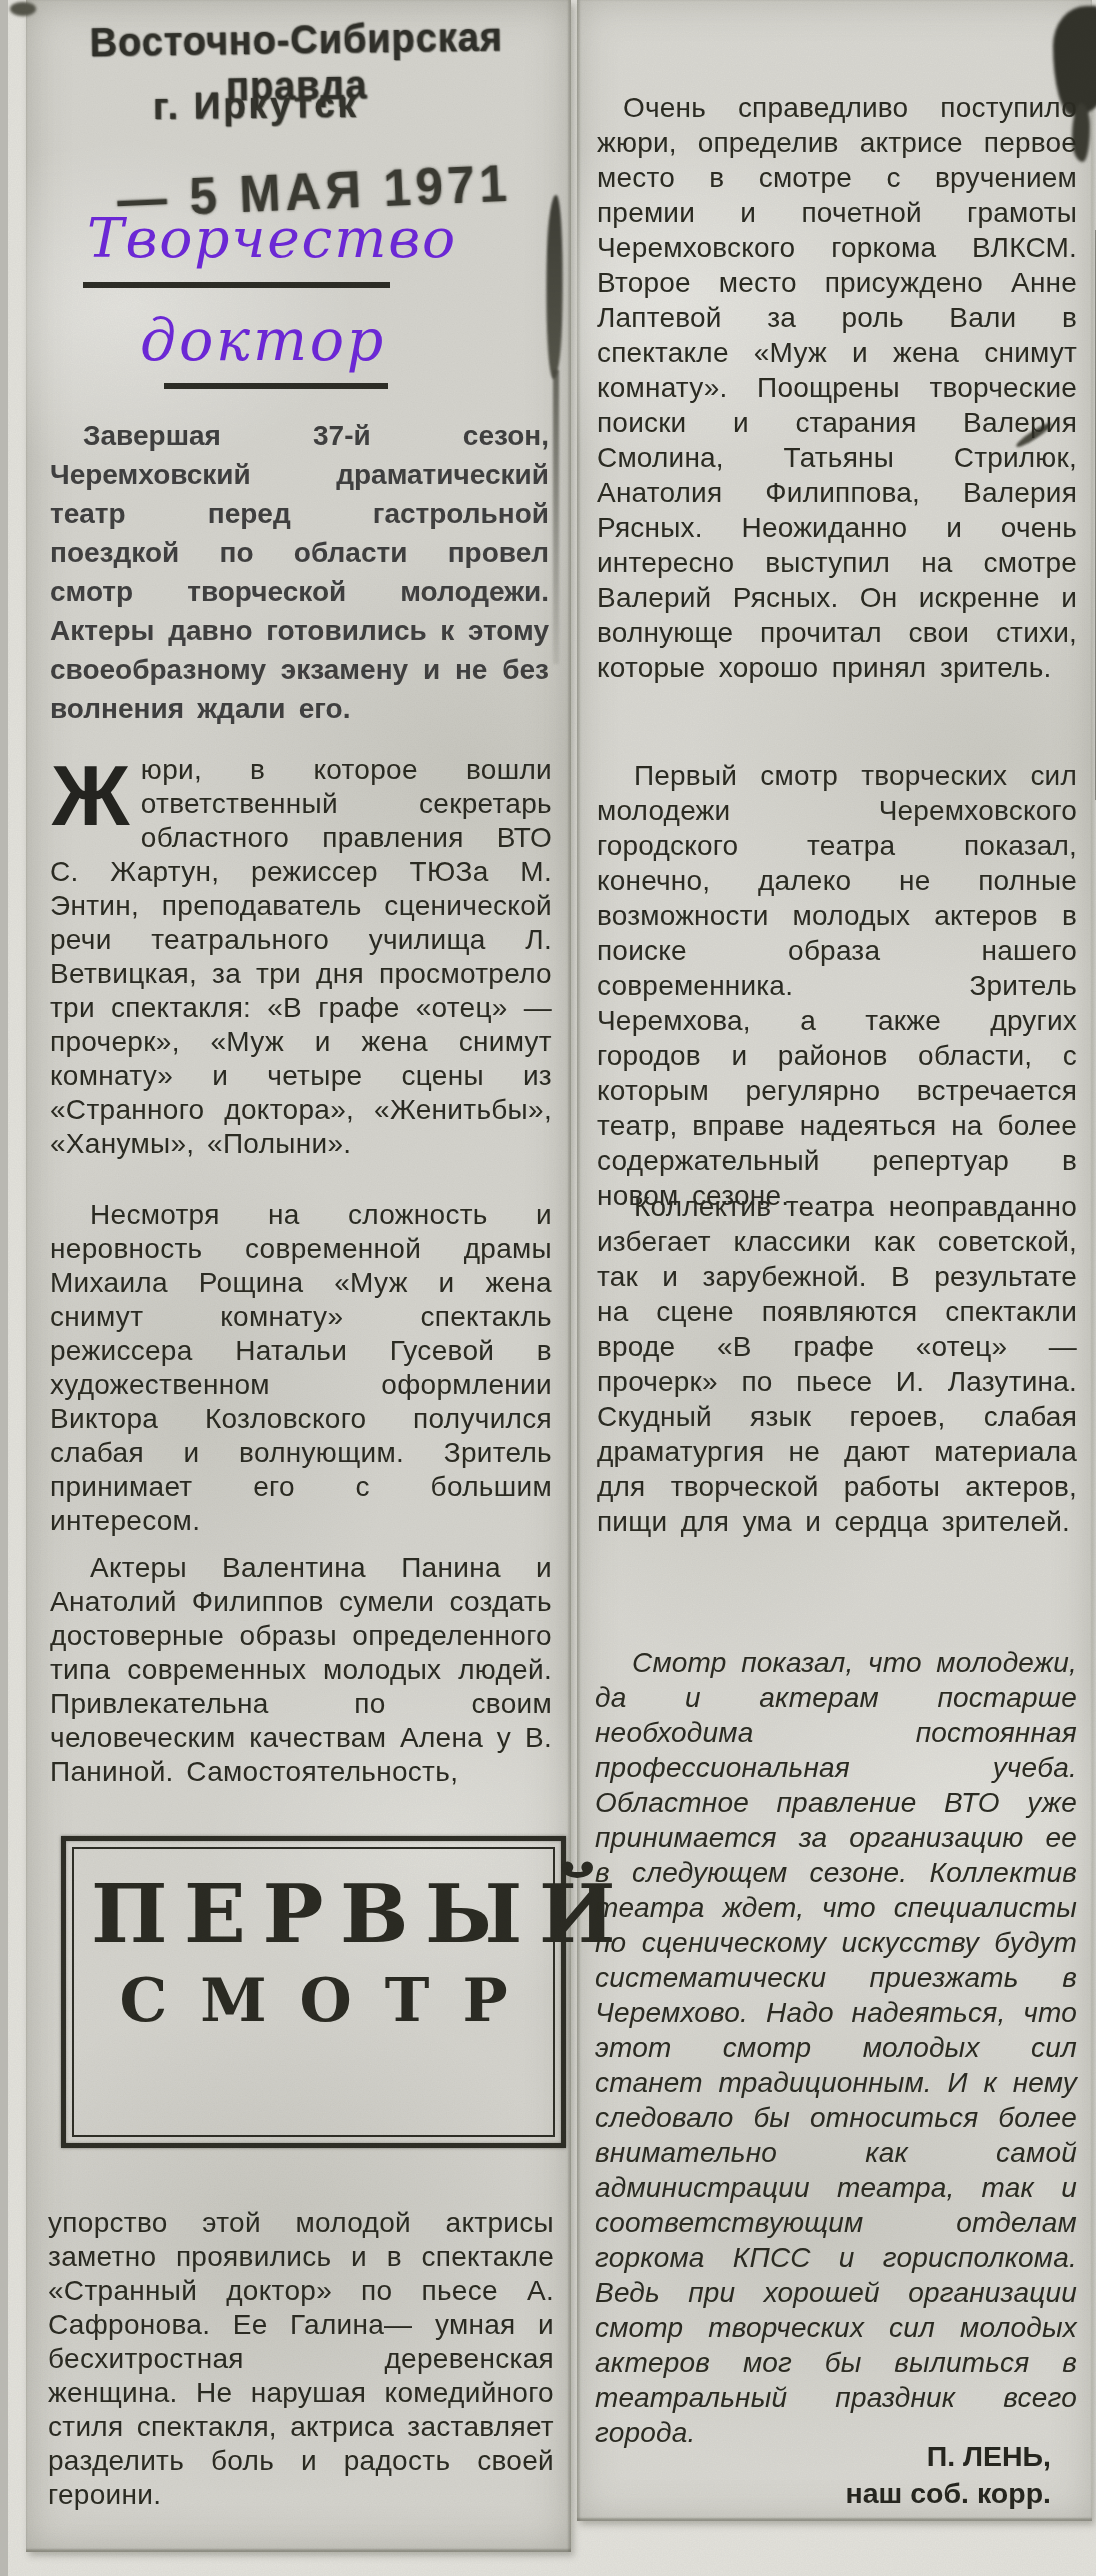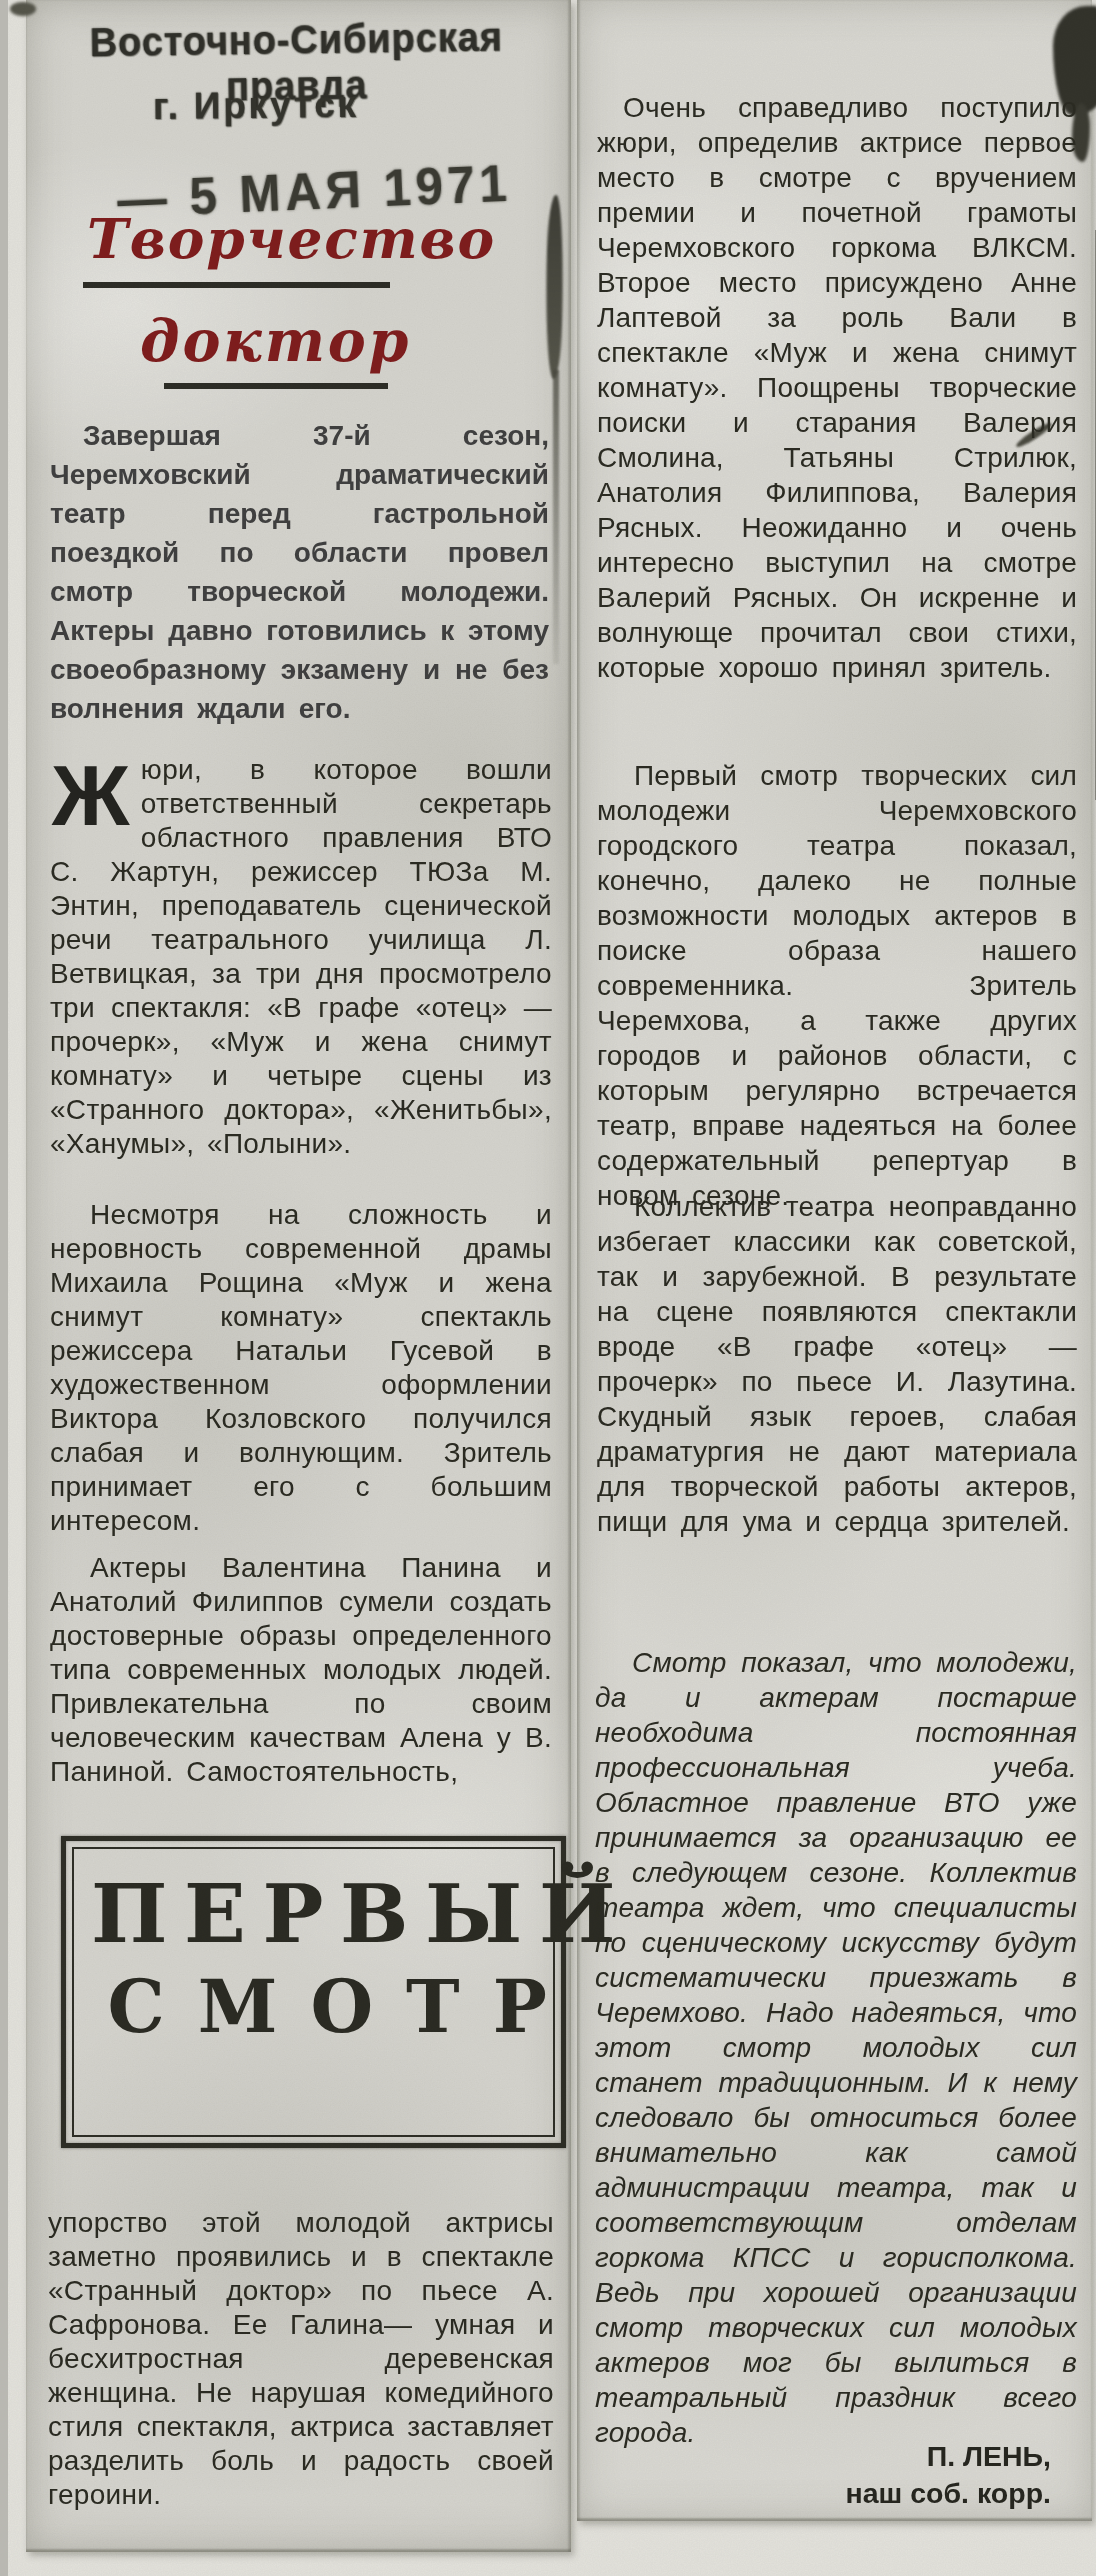--- a/index.html
+++ b/index.html
@@ -28,21 +28,21 @@
   .txt{position:absolute;}
   .smudge{filter:blur(0.6px);text-shadow:0 0 1.8px rgba(48,48,40,.85),0.9px 0.9px 0 rgba(48,48,40,.35);}
   .masthead1{left:53px;top:20px;width:471px;text-align:center;font-weight:bold;
     font-size:38px;letter-spacing:0.9px;transform:rotate(-.8deg) scaleY(1.06);color:#30302a;}
   .masthead2{left:55px;top:85px;width:386px;text-align:center;font-weight:bold;
     font-size:37px;letter-spacing:2.8px;transform:rotate(-.6deg);color:#34342d;}
   .stamp{left:103px;top:162px;font-size:51px;font-weight:bold;letter-spacing:4.6px;
     color:#3b3b33;transform:rotate(-2.4deg) scaleX(.97);filter:blur(0.7px);
     text-shadow:0 0 2.8px rgba(55,55,45,.7);}
   .headline-script{font-family:"DejaVu Serif","Liberation Serif",serif;font-style:italic;
-    font-weight:bold;color:#7f1d1d;filter:blur(0.3px);}
+    font-weight:normal;color:#6d28d9;filter:blur(0.3px);}
   .headline1{left:79px;top:206px;font-size:55px;letter-spacing:1.8px;}
   .headline2{left:132px;top:307px;font-size:57px;letter-spacing:2.8px;}
   .rule{position:absolute;background:#2d2d26;filter:blur(0.5px);}
   .rule1{left:75px;top:282px;width:307px;height:6.4px;}
   .rule2{left:156px;top:383px;width:224px;height:6.4px;}
 
   .lead{left:42px;top:416px;width:499px;font-size:28px;line-height:39px;font-weight:bold;
     text-align:justify;word-spacing:5.5px;text-indent:33px;color:#404040;}
   .bodytext{font-size:28px;line-height:34px;text-align:justify;word-spacing:4.6px;
     letter-spacing:0.3px;color:#2b2b22;}
@@ -50,21 +50,21 @@
   .dropcap{float:left;font-size:86px;line-height:72px;font-weight:bold;margin:5.5px 11px 0 1.8px;color:#242420;}
   .p-left2{left:42px;top:1198px;width:502px;text-indent:40px;}
   .p-left3{left:42px;top:1551px;width:502px;text-indent:40px;}
   .p-left4{left:40px;top:2206px;width:506px;}
 
   .box{position:absolute;left:53px;top:1836px;width:495px;height:302px;
     border:5.5px solid #2e2e26;box-shadow:0 0 2.8px rgba(46,46,38,.55), inset 0 0 2.8px rgba(46,46,38,.4);}
   .box-inner{position:absolute;top:6.4px;left:6.4px;right:6.4px;bottom:6.4px;border:2.8px solid #2e2e26;
     text-align:center;font-family:"DejaVu Serif","Liberation Serif",serif;font-weight:bold;color:#2b2b23;}
   .box-l1{margin-top:22px;font-size:81px;line-height:1.05;letter-spacing:16.6px;text-indent:16.6px;filter:blur(0.4px);}
-  .box-l2{margin-top:13px;font-size:72px;line-height:1.05;letter-spacing:33px;text-indent:33px;filter:blur(0.4px);}
+  .box-l2{margin-top:13px;font-size:60px;line-height:1.05;letter-spacing:33px;text-indent:33px;filter:blur(0.4px);}
 
   .rbody{font-size:28px;line-height:35px;text-align:justify;word-spacing:5.5px;
     letter-spacing:0.2px;color:#2b2b22;}
   .p-r1{left:589px;top:90px;width:480px;text-indent:26px;}
   .p-r2{left:589px;top:758px;width:480px;text-indent:37px;}
   .p-r3{left:589px;top:1189px;width:480px;text-indent:37px;}
   .p-r4{left:587px;top:1645px;width:482px;text-indent:37px;font-style:italic;}
   .sig{left:589px;top:2438px;width:454px;text-align:right;font-weight:bold;
     font-size:28.5px;line-height:37px;color:#26261f;}
 

